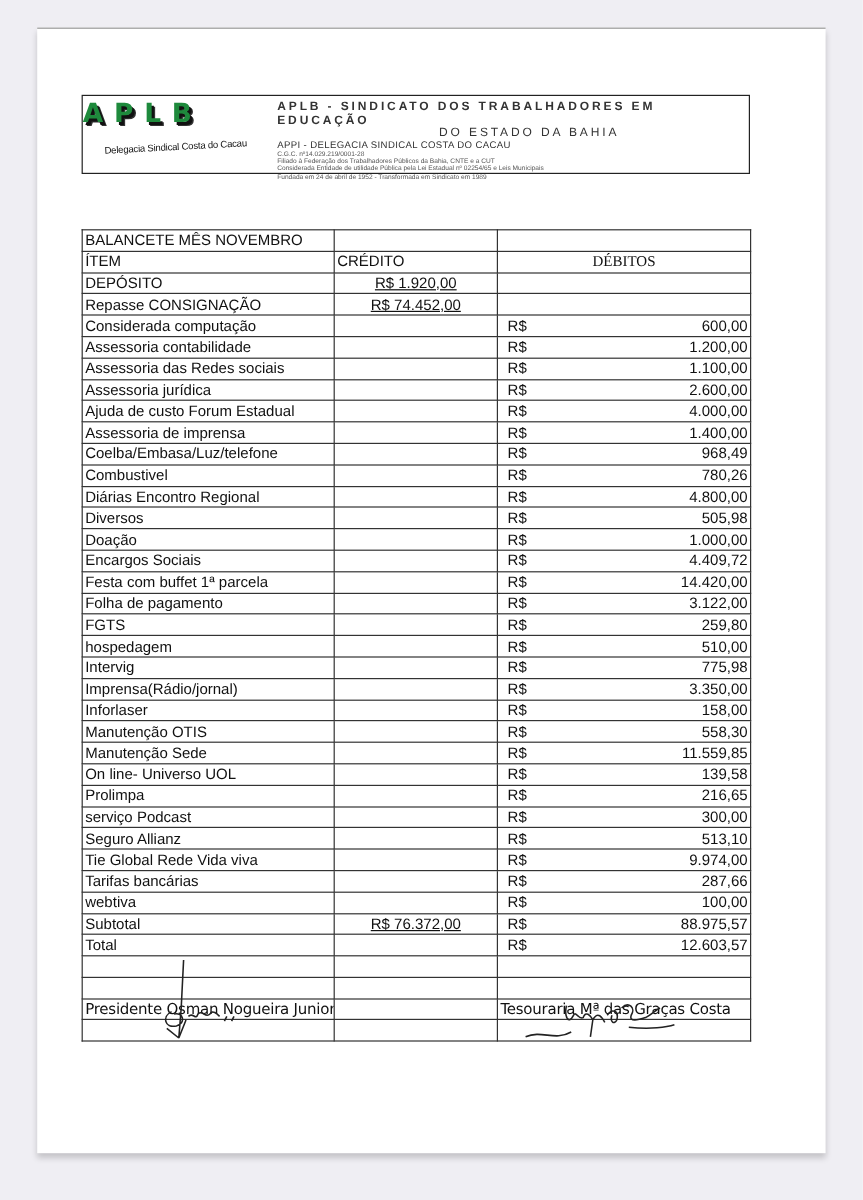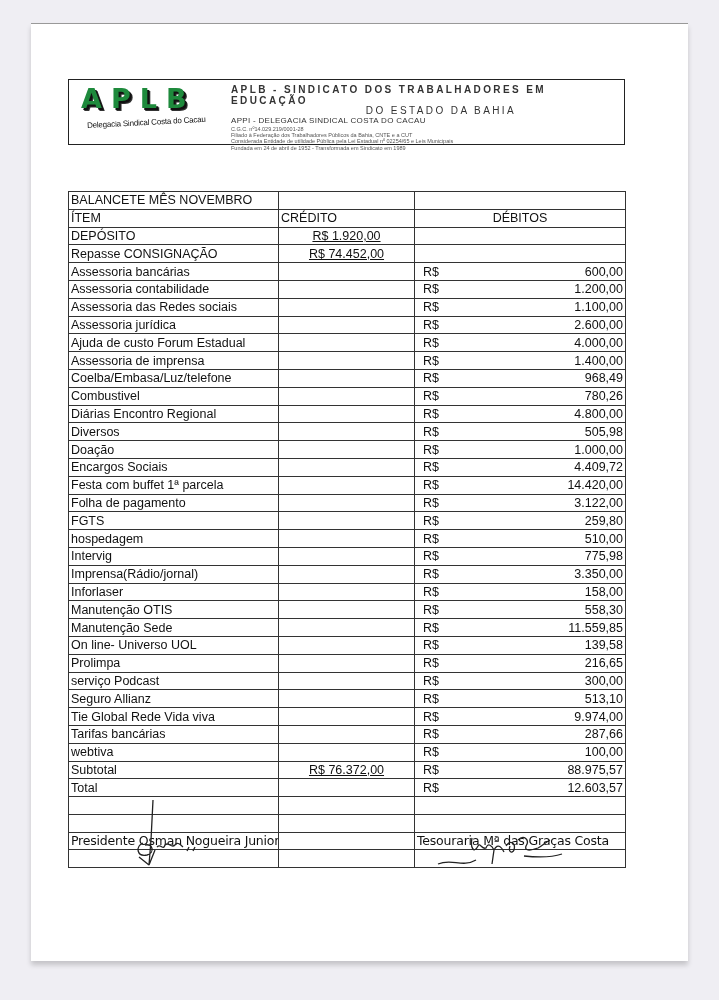--- a/index.html
+++ b/index.html
@@ -1,31 +1,31 @@
 <!DOCTYPE html>
 <html><head>
 <meta charset="utf-8">
 <style>
   html, body { margin:0; padding:0; }
   body { width:719px; height:1000px; background:#efeef3; position:relative; overflow:hidden; font-family:"Liberation Sans", sans-serif; }
   .page { position:absolute; left:31px; top:23px; width:657px; height:937px; background:#fff; box-shadow:0 4px 5px rgba(0,0,0,0.18); border-top:1px solid #999; }
   .header { position:absolute; left:68px; top:79px; width:557px; height:66px; border:1.5px solid #222; box-sizing:border-box; background:#fff; }
   .logo-box { position:absolute; left:0; top:0; width:162px; height:63px; }
-  .logo-letters { position:absolute; left:12px; top:3px; font-family:"DejaVu Sans", sans-serif; font-weight:bold; font-size:27px; letter-spacing:9px; color:#1e8a3c; text-shadow:2px 2px 0 #111, 3px 3px 0 #333; }
+  .logo-letters { position:absolute; left:0; top:3px; font-family:"DejaVu Sans", sans-serif; font-weight:bold; font-size:22px; letter-spacing:9px; color:#1e8a3c; text-shadow:2px 2px 0 #111, 3px 3px 0 #333; }
   .logo-sub { position:absolute; left:18px; top:38px; font-size:8px; color:#111; transform:rotate(-3deg); letter-spacing:-0.2px; }
   .htext { position:absolute; left:162px; top:4px; width:390px; color:#333; }
   .h1 { font-size:10px; letter-spacing:2.4px; line-height:11px;font-weight:bold; }
   .h1b { font-size:10px; letter-spacing:2.4px; line-height:10px; text-align:center; padding-left:30px; }
   .h2 { font-size:8px; line-height:10px; letter-spacing:0.3px; }
   .hs { font-size:5.5px; line-height:6.2px; color:#555; }
   table.bal { position:absolute; left:68px; top:146px; border-collapse:collapse; table-layout:fixed; width:557px;margin-top:45px; }
   table.bal td { border:1px solid #333; height:16.8px; padding:0 2px; font-size:12.5px; color:#111; white-space:nowrap; overflow:hidden; line-height:16px; }
   col.c1 { width:210px; } col.c2 { width:136px; } col.c3 { width:211px; }
   .right { text-align:center;text-decoration:underline; }
-  .center { text-align:center; }
+  .center { text-align:center;font-family:Liberation Serif, serif; }
   .deb { display:flex; justify-content:space-between; padding-left:6px; }
   .sigtext { font-size:11px; font-family:"DejaVu Sans", sans-serif; letter-spacing:-0.2px; }
   .sig { position:absolute; pointer-events:none; }
 </style>
 </head>
 <body>
 
 <div class="page"></div>
 
 <div class="header">
@@ -66,21 +66,21 @@
       <td class="right">R$ 1.920,00</td>
       <td></td>
     </tr>
     <tr>
       <td>Repasse CONSIGNAÇÃO</td>
       <td class="right">R$ 74.452,00</td>
       <td></td>
     </tr>
 
     <tr>
-        <td>Assessoria bancárias</td>
+        <td>Considerada computação</td>
         <td></td>
         <td>
           <div class="deb">
             <span>R$</span>
             <span>600,00</span>
           </div>
         </td>
       </tr>
       <tr>
         <td>Assessoria contabilidade</td>

